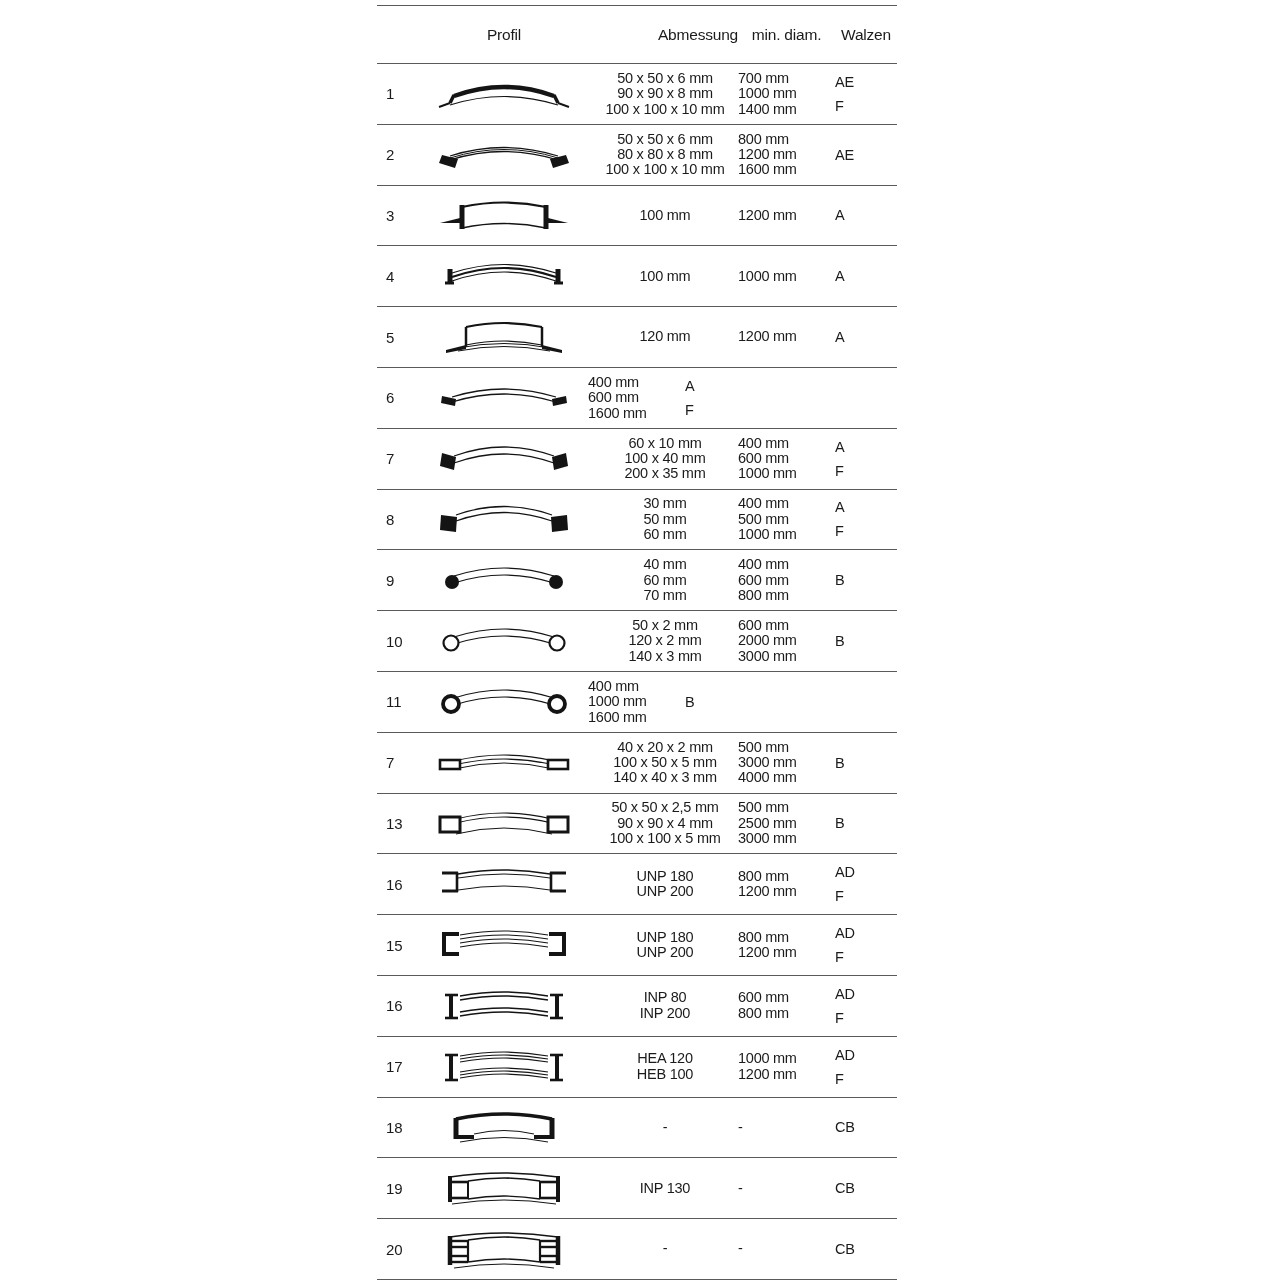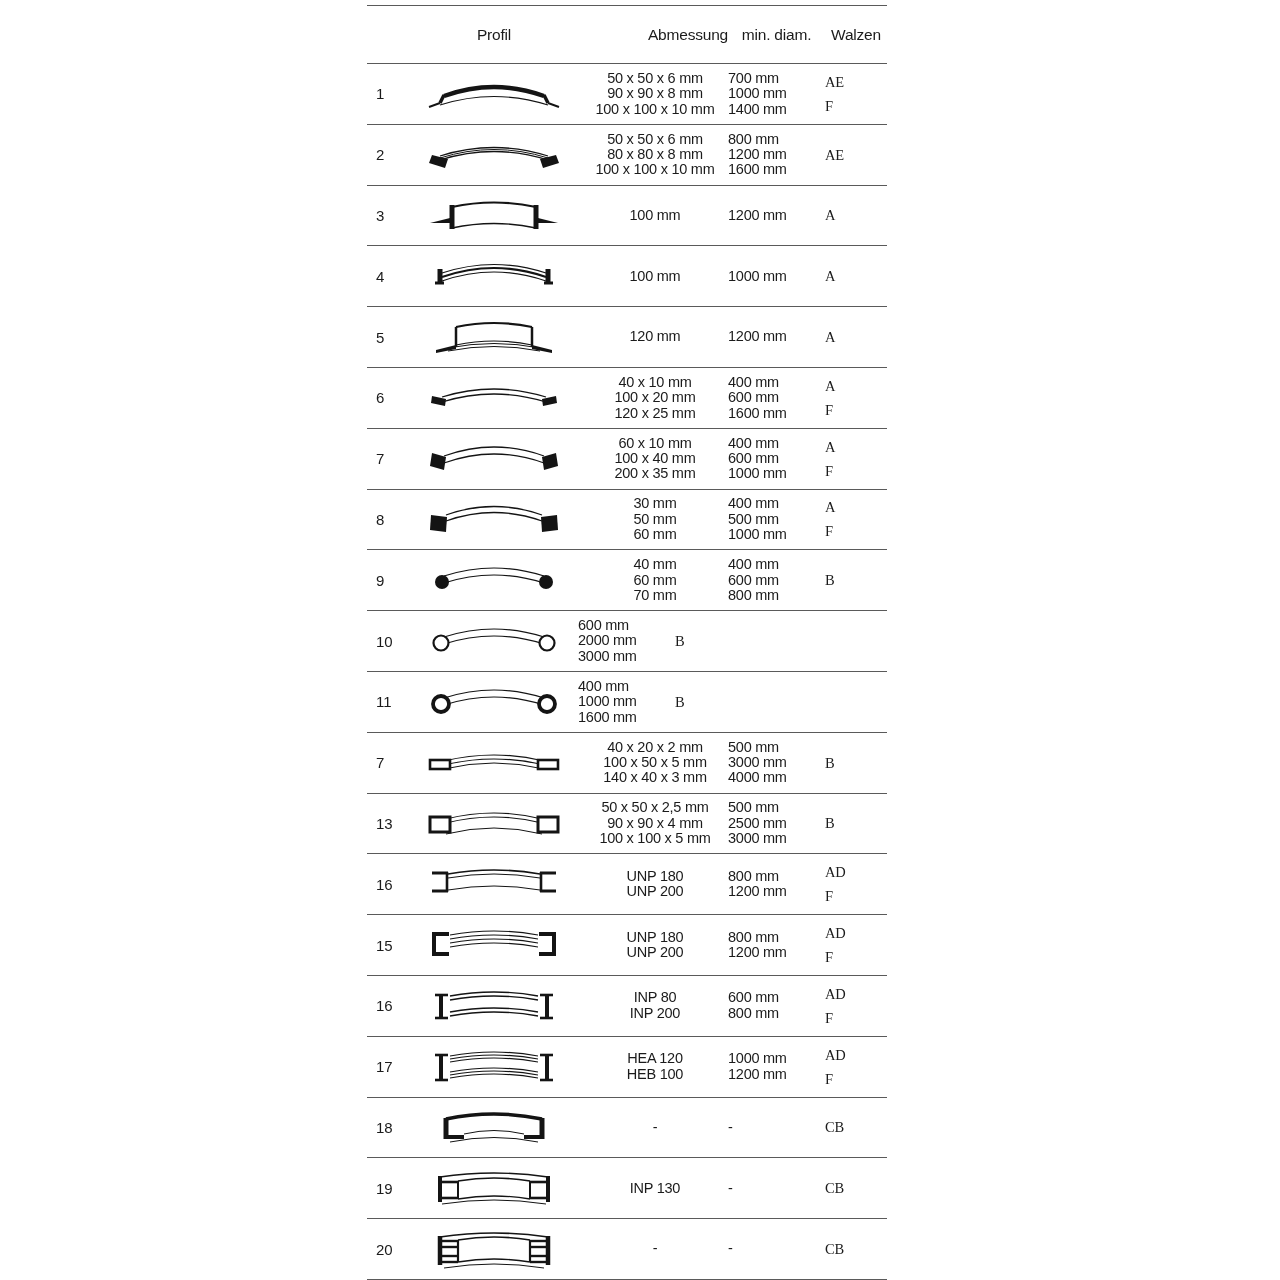--- a/index.html
+++ b/index.html
@@ -1,27 +1,27 @@
 <!DOCTYPE html>
 <html><head>
 <meta charset="utf-8">
 <style>
   html,body{margin:0;padding:0;background:#fff;}
   body{width:1280px;height:1280px;position:relative;overflow:hidden;
        font-family:"Liberation Sans","DejaVu Sans",sans-serif;color:#1b1b1b;}
-  .table{position:absolute;left:367px;top:5px;width:520px;border-top:1px solid #5a5a5a;}
+  .table{position:absolute;left:377px;top:5px;width:520px;border-top:1px solid #5a5a5a;}
   .hrow{display:flex;height:57px;align-items:center;border-bottom:1px solid #5a5a5a;}
   .hc{font-size:15.5px;letter-spacing:-0.2px;text-align:center;}
   .row{display:flex;height:60.8px;align-items:center;border-bottom:1px solid #5a5a5a;box-sizing:border-box;}
   .c{box-sizing:border-box;}
   .num{width:43px;padding-left:9px;font-size:15px;}
   .iconcell{width:168px;display:flex;justify-content:center;align-items:center;}
   .abm{width:150px;padding-left:4px;text-align:center;}
   .dia{width:97px;}
-  .wal{width:62px;font-family:Liberation Serif, serif;}
+  .wal{width:62px;}
   .h-num{width:43px;}
   .h-profil{width:168px;}
   .h-abm{width:150px;text-align:right;}
   .h-dia{width:97px;}
   .h-wal{width:62px;}
   .abm div,.dia div{font-size:14.5px;line-height:15.4px;letter-spacing:-0.25px;white-space:nowrap;}
   .wal div{font-size:14.5px;line-height:24px;letter-spacing:-0.2px;}
   svg.picon{display:block;}
   svg.picon path,svg.picon rect,svg.picon circle{stroke:#141414;fill:none;stroke-linecap:butt;}
   svg.picon .f{fill:#141414;stroke:none;}
@@ -168,25 +168,20 @@
   <div class="row">
     <div class="c num">6</div>
     <div class="c iconcell">
       <svg class="picon" width="132" height="46" viewBox="0 0 132 46">
             <path d="M14,27 Q66,11 118,27" stroke-width="1.3"></path>
             <path d="M14,22 Q66,6 118,22" stroke-width="1.3"></path>
             <path class="f" d="M4,21 L18,24 L17,31 L3,28 Z"></path>
             <path class="f" d="M128,21 L114,24 L115,31 L129,28 Z"></path>
           </svg>
     </div>
-    <div class="c abm">
-          <div>40 x 10 mm</div>
-          <div>100 x 20 mm</div>
-          <div>120 x 25 mm</div>
-        </div>
     <div class="c dia">
           <div>400 mm</div>
           <div>600 mm</div>
           <div>1600 mm</div>
         </div>
     <div class="c wal">
           <div>A</div>
           <div>F</div>
         </div>
   </div>
@@ -271,20 +266,25 @@
   <div class="row">
     <div class="c num">10</div>
     <div class="c iconcell">
       <svg class="picon" width="132" height="46" viewBox="0 0 132 46">
             <path d="M16,26 Q66,10 116,26" stroke-width="1.2"></path>
             <path d="M16,19 Q66,3 116,19" stroke-width="1.2"></path>
             <circle class="wf" cx="13" cy="25" r="7.5" stroke-width="2.2"></circle>
             <circle class="wf" cx="119" cy="25" r="7.5" stroke-width="2.2"></circle>
           </svg>
     </div>
+    <div class="c abm">
+          <div>50 x 2 mm</div>
+          <div>120 x 2 mm</div>
+          <div>140 x 3 mm</div>
+        </div>
     <div class="c dia">
           <div>600 mm</div>
           <div>2000 mm</div>
           <div>3000 mm</div>
         </div>
     <div class="c wal">
           <div>B</div>
         </div>
   </div>
 

